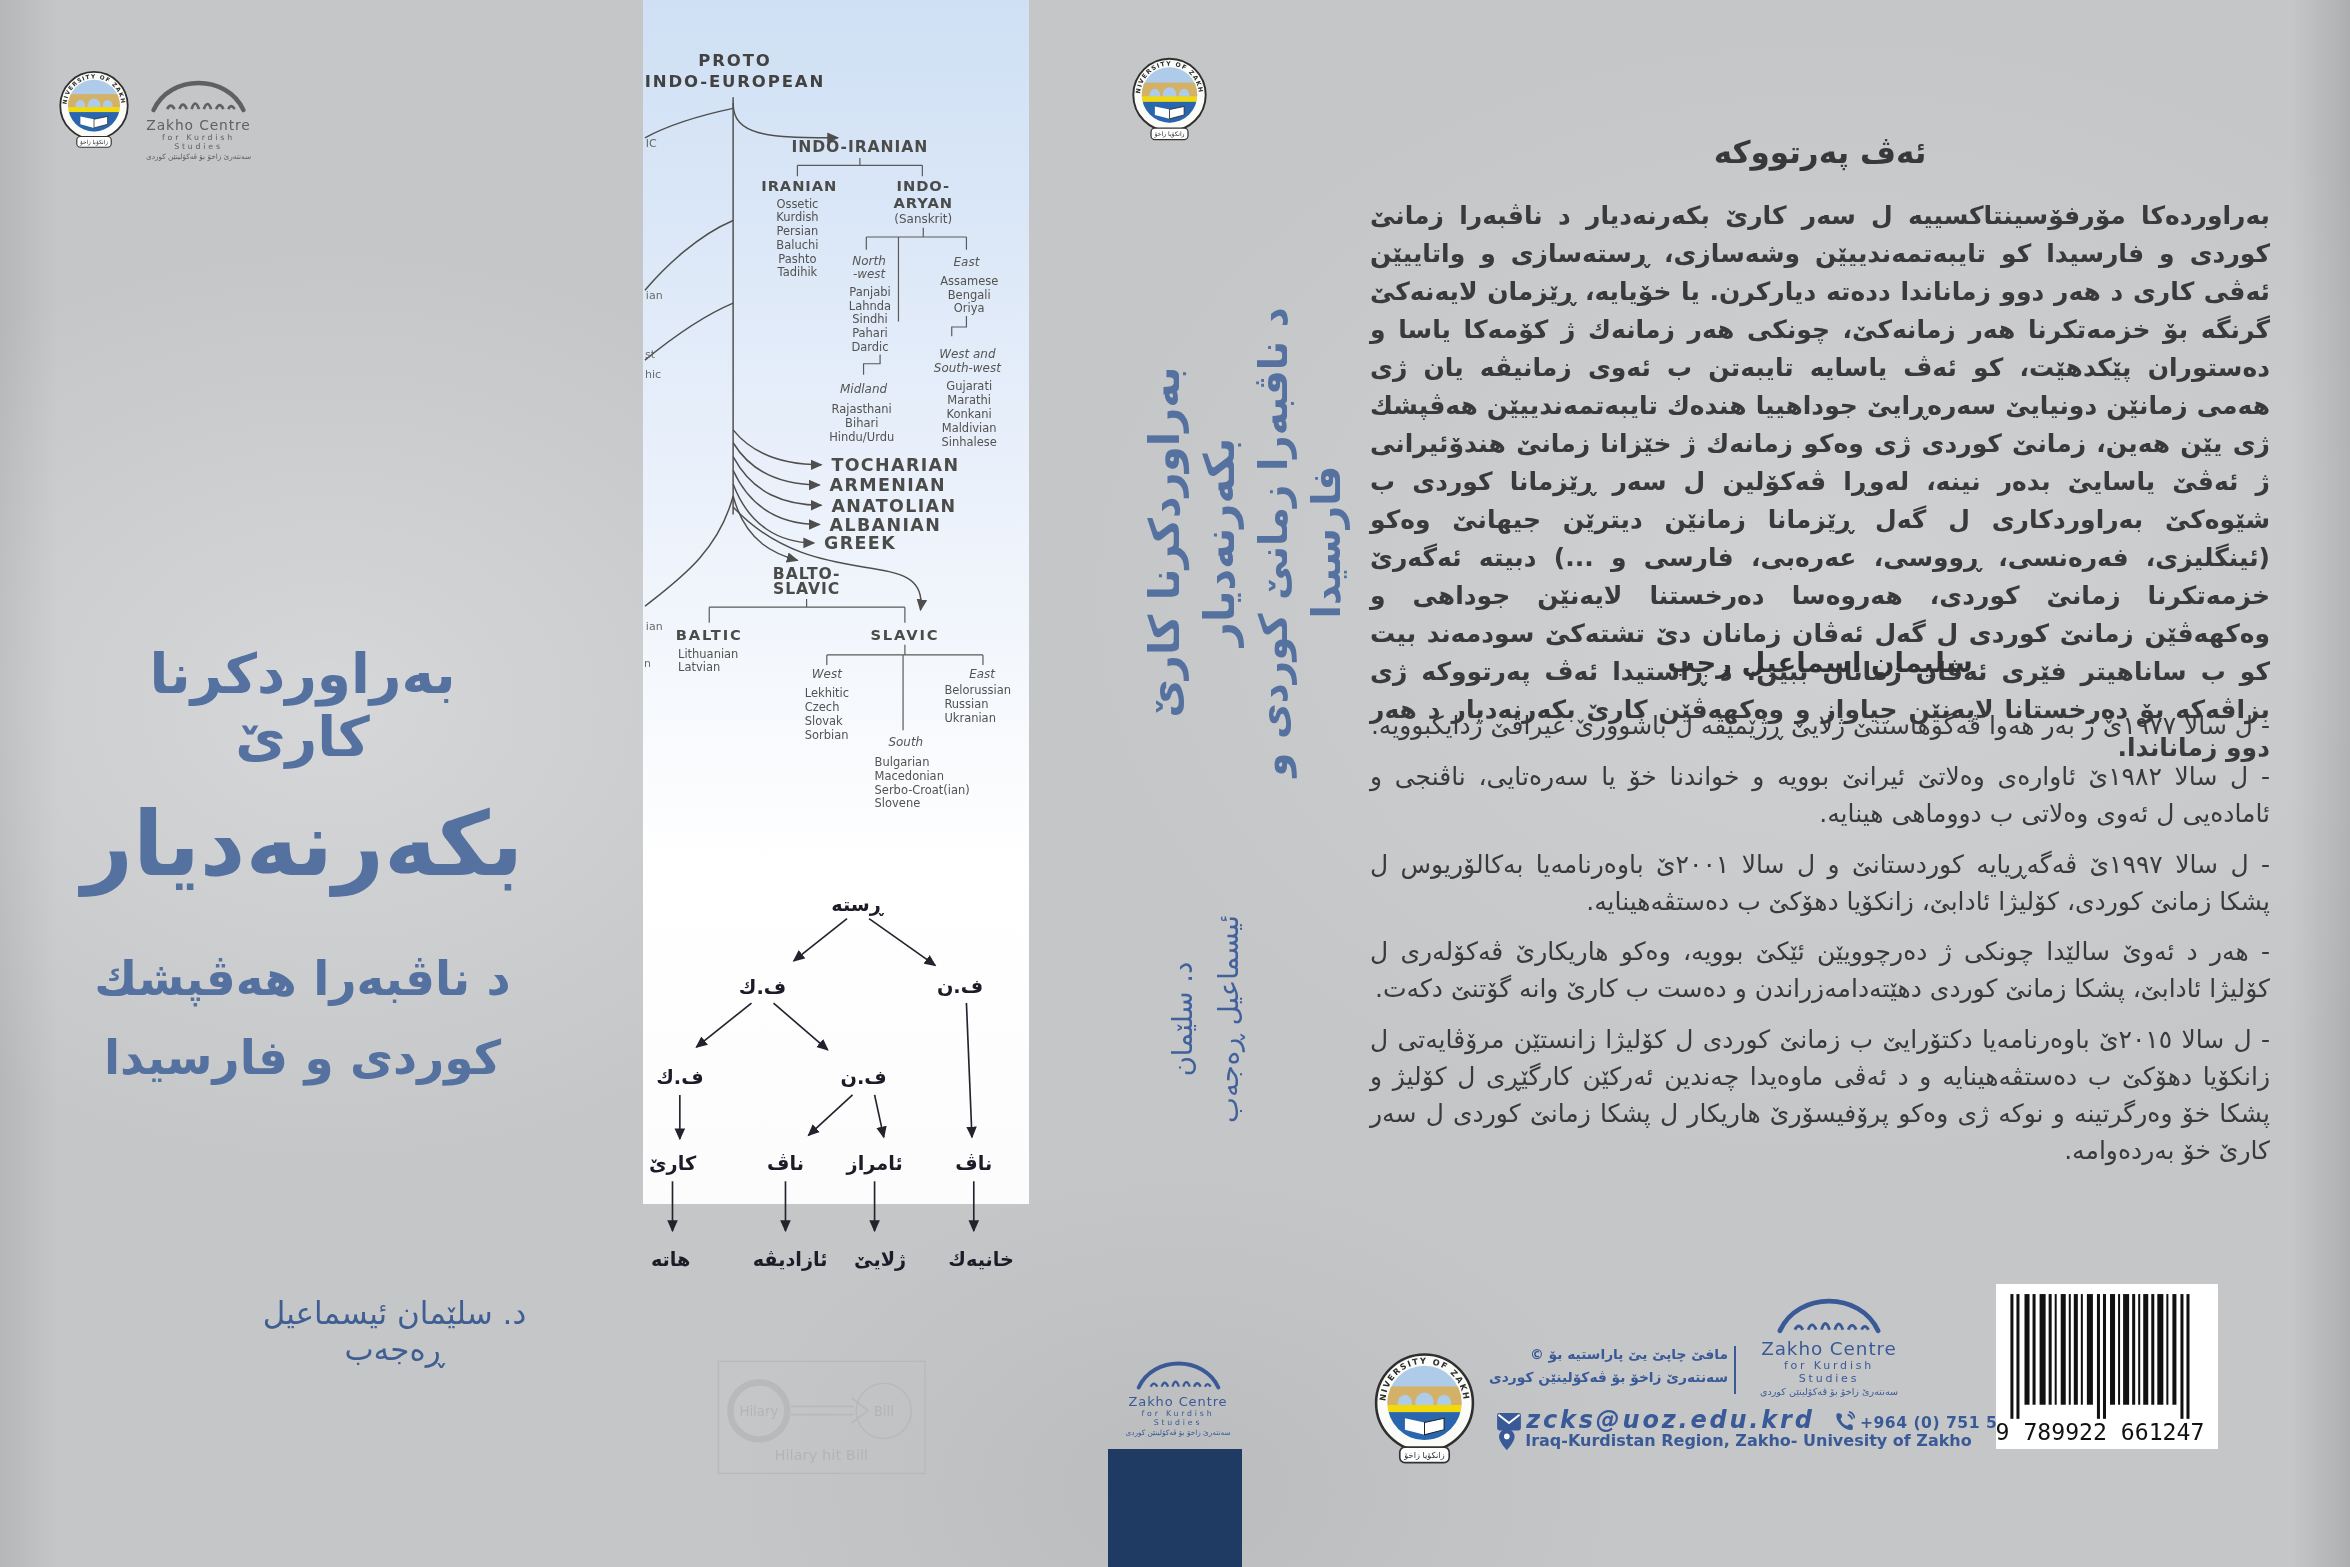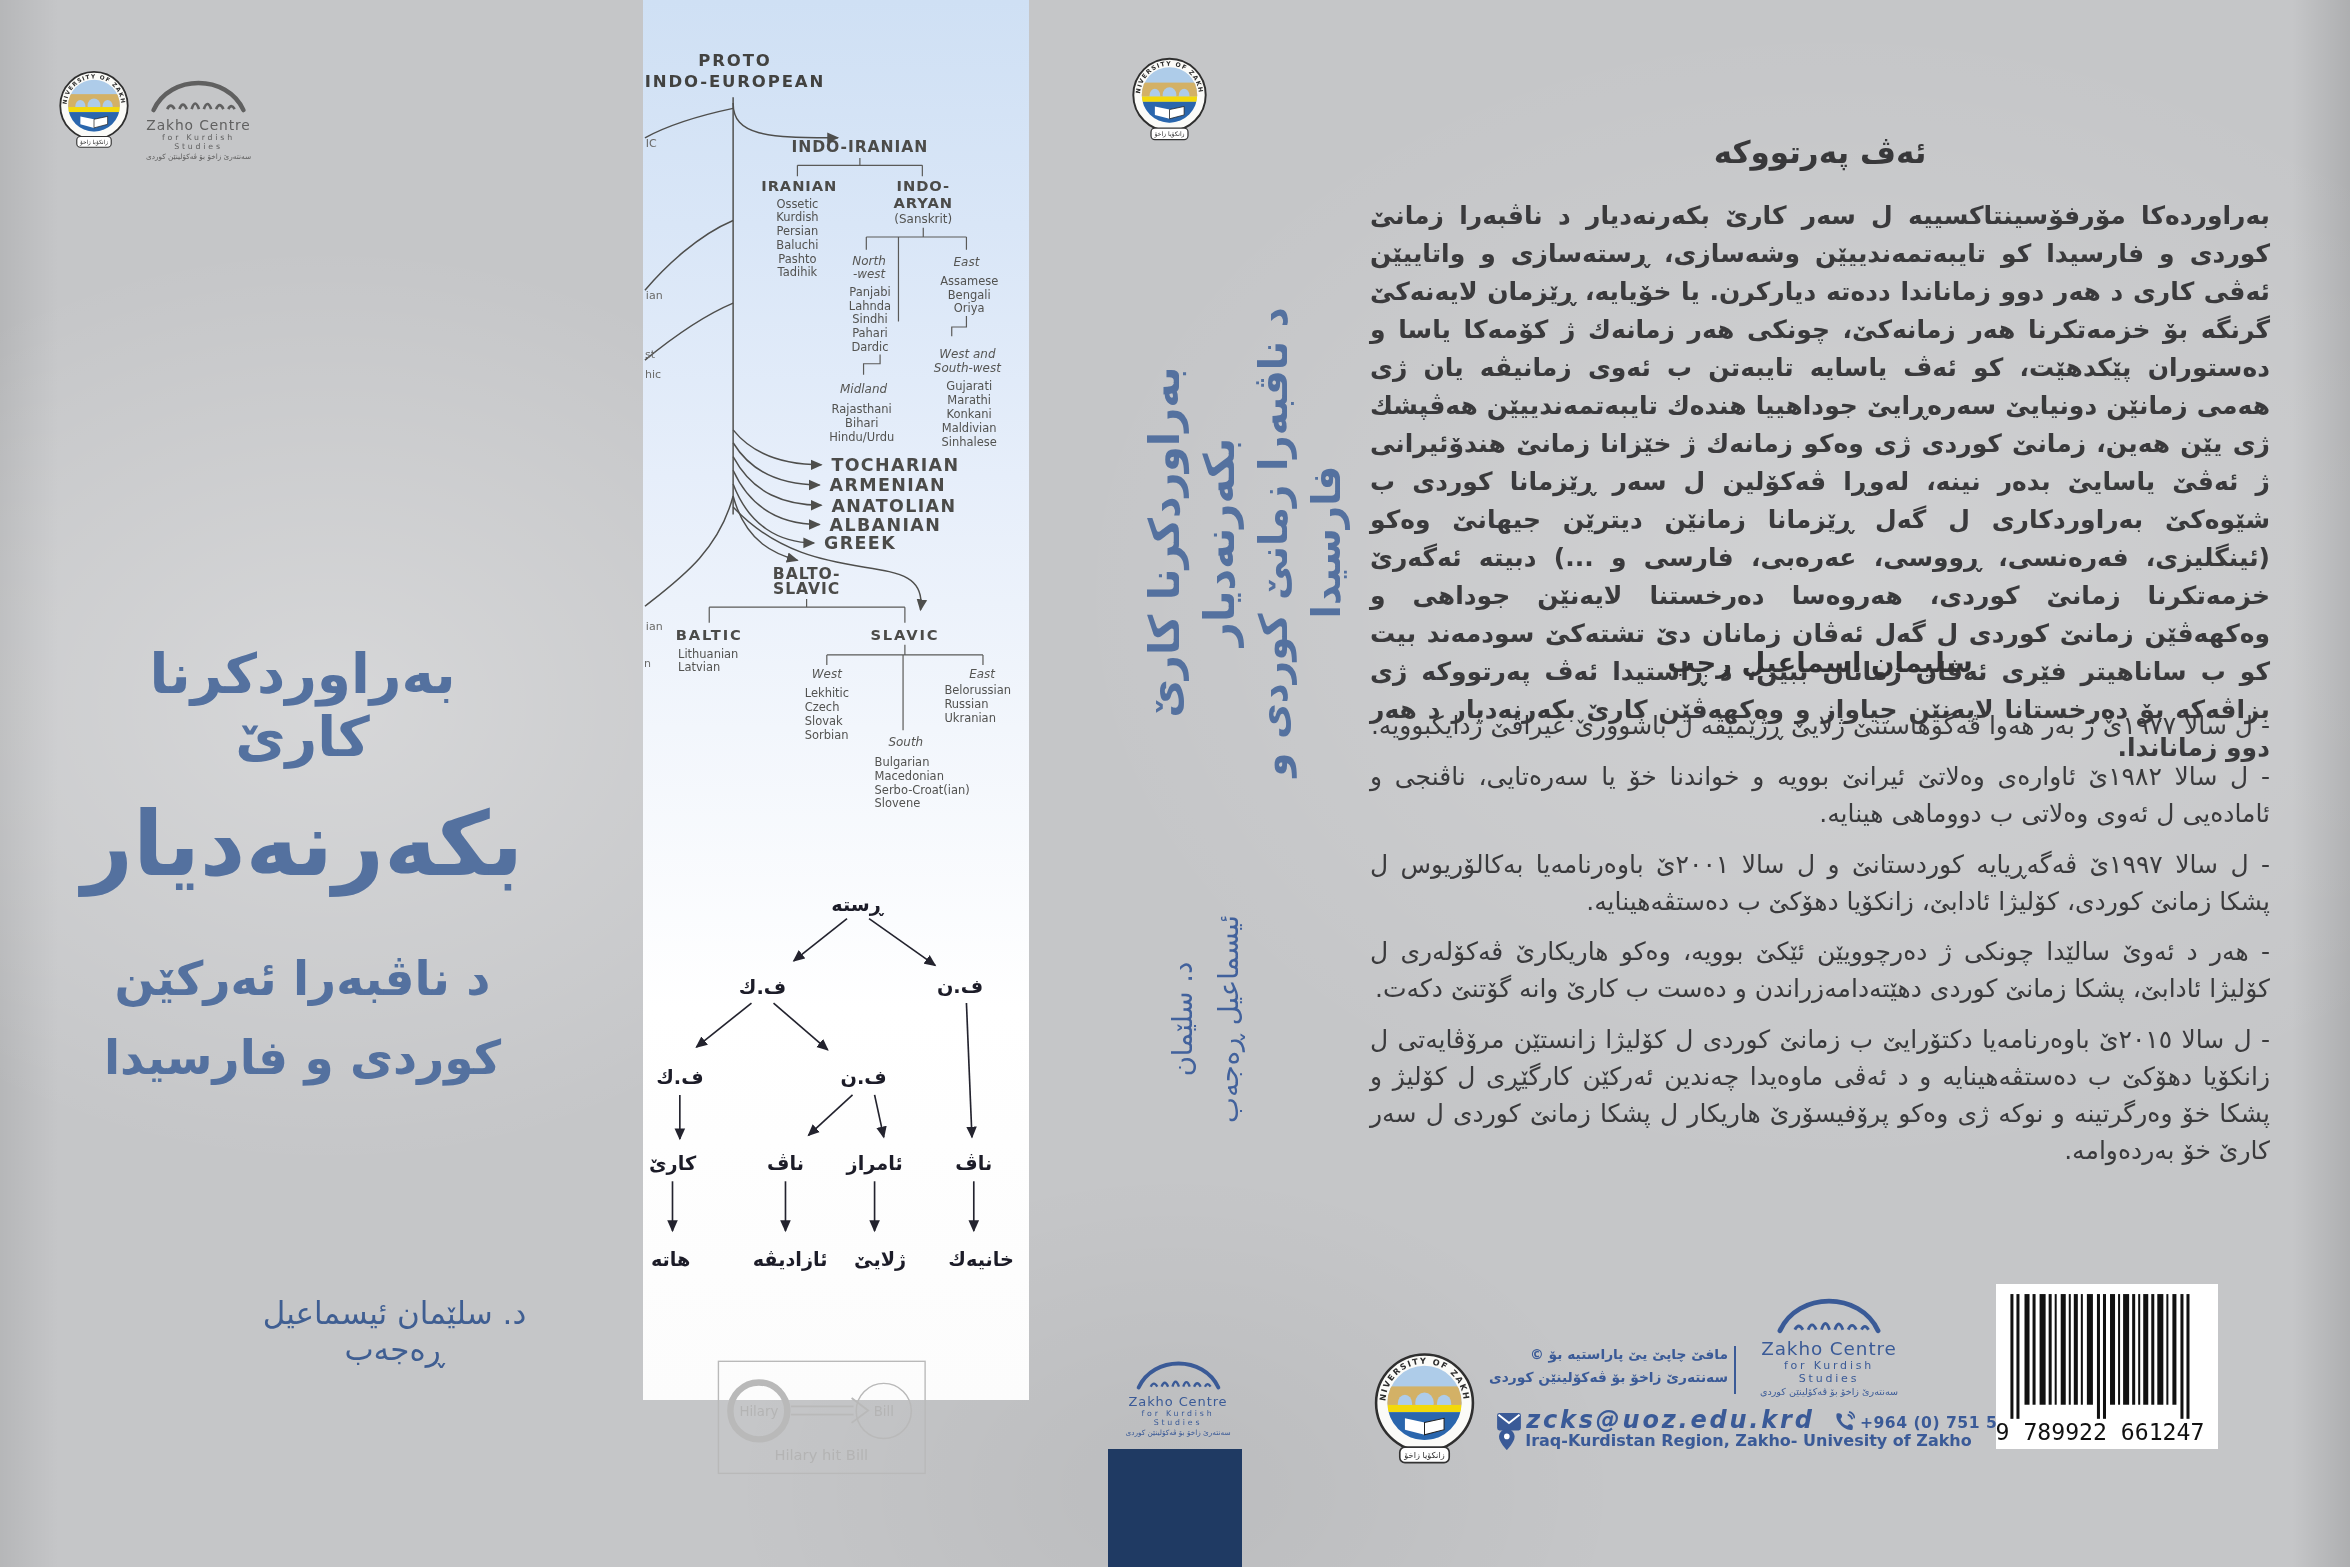--- a/index.html
+++ b/index.html
@@ -19,21 +19,21 @@
   .ft2{font-size:89px;line-height:1.1;margin-top:26px;}
   .ft3{font-size:47px;line-height:1.05;margin-top:61px;}
   .ft4{font-size:47px;line-height:1.05;margin-top:29px;}
   .front-author{left:211px;top:1295px;width:367px;text-align:center;font-size:31px;color:#3f5e92;}
   
   .zc{text-align:center;}
   .zc .zc-name{font-weight:normal;letter-spacing:0.9px;}
   .zc .zc-tag{letter-spacing:2.8px;}
   .zc .zc-ku{margin-top:0.9px;}
   
-  .panel{left:643px;top:0;width:386px;height:1400px;
+  .panel{left:643px;top:0;width:386px;height:1204px;
     background:linear-gradient(180deg,#cfe0f4 0%,#d9e6f7 16%,#e6eefa 34%,#f2f6fc 52%,#ffffff 72%,#fcfcfc 100%);}
   .tree-svg{position:absolute;left:0;top:0;}
   .t-cap{font-weight:bold;font-size:19px;letter-spacing:1.5px;fill:#4b4b49;}
   .t-hd{font-weight:bold;font-size:16px;letter-spacing:1px;fill:#4b4b49;}
   .t-rt{font-weight:bold;font-size:18px;letter-spacing:2px;fill:#424240;}
   .t-it{font-style:italic;font-size:13px;fill:#555553;}
   .t-li{font-size:12.5px;fill:#525250;}
   .t-fr{font-size:12px;fill:#6a6a68;}
   .ln{stroke:#4e4e4c;stroke-width:1.6;fill:none;}
   .br{stroke:#5a5a58;stroke-width:1.3;fill:none;}
@@ -125,21 +125,21 @@
           <use href="#zc-arch"></use>
         </svg>
       <div class="zc-name" style="font-size:13.8px">Zakho Centre</div>
       <div class="zc-tag" style="font-size:7.8px">for Kurdish Studies</div>
       <div class="zc-ku rtl" style="font-size:7.3px">سەنتەرێ زاخۆ بۆ ڤەکۆلینێن کوردی</div>
     </div>
 
     <div class="abs front-title rtl">
       <div class="ft1">بەراوردکرنا کارێ</div>
       <div class="ft2">بکەرنەدیار</div>
-      <div class="ft3">د ناڤبەرا ئەرکێن</div>
+      <div class="ft3">د ناڤبەرا هەڤپشك</div>
       <div class="ft4">کوردی و فارسیدا</div>
     </div>
 
     <div class="abs front-author rtl">د. سلێمان ئیسماعیل ڕەجەب</div>
   </section>
 
   <section class="abs panel">
     <svg class="tree-svg" width="386" height="1568" viewBox="0 0 420 1707">
 
       <text x="100" y="72" text-anchor="middle" class="t-rt">PROTO</text>

